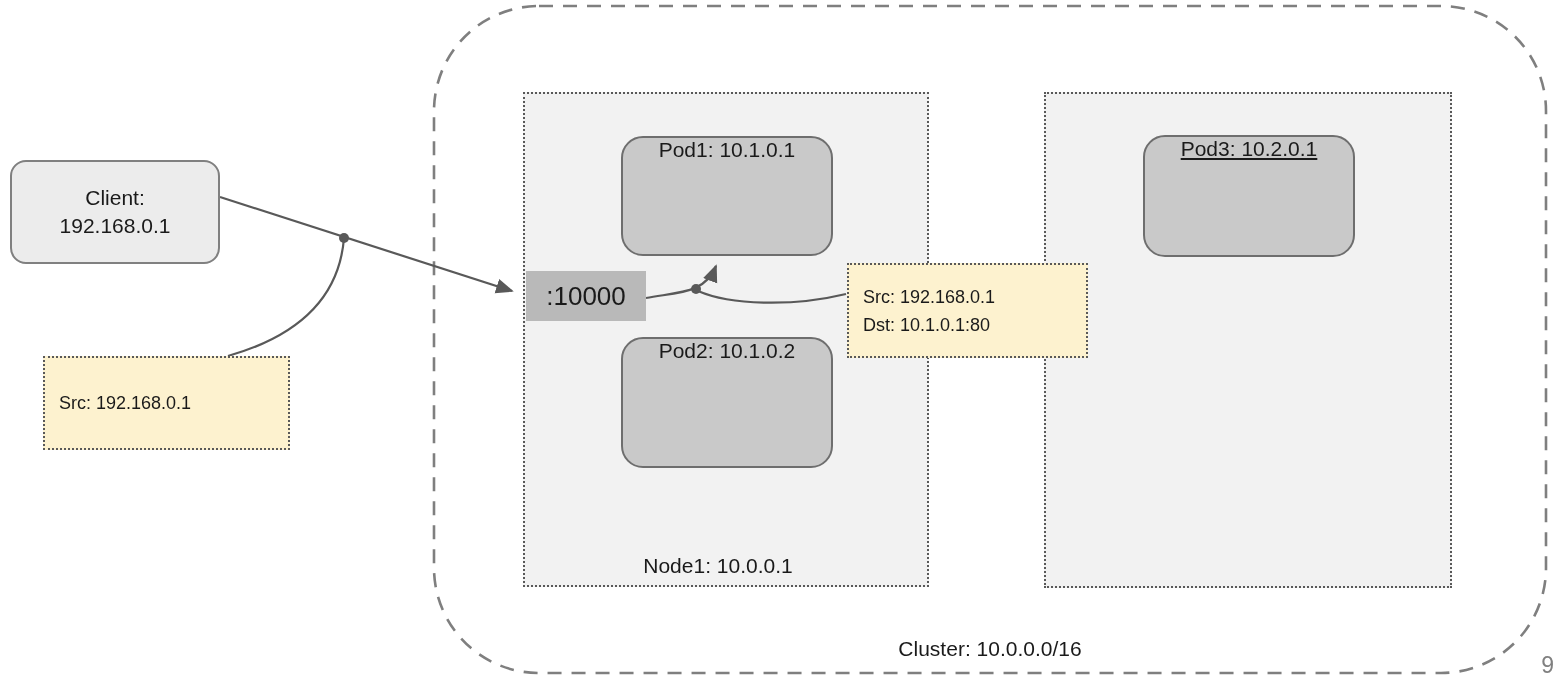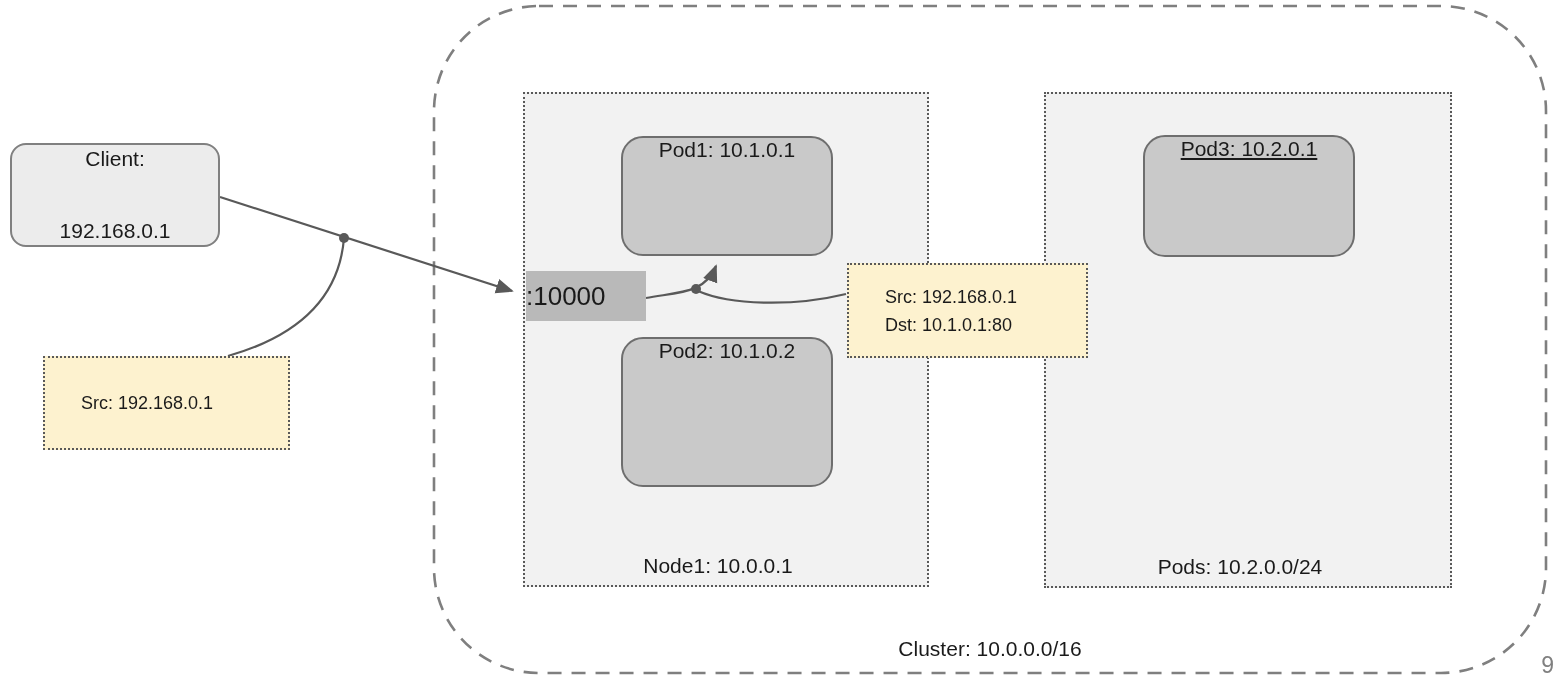--- a/index.html
+++ b/index.html
@@ -32,27 +32,27 @@
   }
   
   .client-box{
     background:var(--client-fill);border:2px solid var(--client-border);
     border-radius:16px;display:flex;flex-direction:column;align-items:center;
     justify-content:center;font-size:21px;line-height:28px;
   }
   
   .port-badge{
     background:var(--port-fill);display:flex;align-items:center;
-    font-size:26px;
+    justify-content:center;font-size:26px;
   }
   
   .packet-note{
     background:var(--note-fill);border:2px dotted var(--note-border);
     display:flex;flex-direction:column;justify-content:center;
-    padding-left:36px;font-size:18px;line-height:28px;
+    padding-left:14px;font-size:18px;line-height:28px;
   }
   .page-number{
     font-size:23px;color:var(--page-number-color);
   }
   .cluster-label{
     position:absolute;text-align:center;font-size:21px;
   }
   svg.overlay{position:absolute;left:0;top:0;z-index:2;pointer-events:none;}
   .z1{z-index:1;} .z3{position:absolute;z-index:3;}
 </style>
@@ -62,21 +62,20 @@
 <div class="slide">
 
   <div class="abs node-box z1" style="left:523px;top:92px;width:406px;height:495px;">
     <div class="node-label">
       <div>Node1: 10.0.0.1</div>
     </div>
   </div>
 
   <div class="abs node-box z1" style="left:1044px;top:92px;width:408px;height:496px;">
     <div class="node-label">
-      <div>Pods: 10.2.0.0/24</div>
     </div>
   </div>
 
   <svg class="overlay" width="1557" height="686" viewBox="0 0 1557 686">
     <defs>
       <marker id="arrow" viewBox="0 0 10 10" refX="8.5" refY="5" markerWidth="8.5" markerHeight="8.5" orient="auto-start-reverse">
         <path d="M 0 1 L 9.5 5 L 0 9 z" style="fill:var(--connector);"></path>
       </marker>
     </defs>
 
@@ -88,30 +87,30 @@
 
     <path d="M 344 238 Q 337 325 228 356" style="fill:none;stroke:var(--connector);stroke-width:2.2;"></path>
 
     <path d="M 646 298 C 678 292 705 294 716 266" style="fill:none;stroke:var(--connector);stroke-width:2.2;" marker-end="url(#arrow)"></path>
 
     <circle cx="696" cy="289" r="5" style="fill:var(--connector);"></circle>
 
     <path d="M 698 291 C 730 305 792 307 846 294" style="fill:none;stroke:var(--connector);stroke-width:2.2;"></path>
   </svg>
 
-  <div class="client-box z3" style="left:10px;top:143px;width:210px;height:104px;justify-content:space-between;">
+  <div class="client-box z3" style="left:10px;top:160px;width:210px;height:104px;">
     <div>Client:</div>
     <div>192.168.0.1</div>
   </div>
 
   <div class="pod-box z3" style="left:621px;top:136px;width:212px;height:120px;">
     <span>Pod1: 10.1.0.1</span>
   </div>
 
-  <div class="pod-box z3" style="left:621px;top:337px;width:212px;height:150px;">
+  <div class="pod-box z3" style="left:621px;top:337px;width:212px;height:131px;">
     <span>Pod2: 10.1.0.2</span>
   </div>
 
   <div class="pod-box z3" style="left:1143px;top:135px;width:212px;height:122px;text-decoration:underline;">
     <span>Pod3: 10.2.0.1</span>
   </div>
 
   <div class="port-badge z3" style="left:526px;top:271px;width:120px;height:50px;">
     <span>:10000</span>
   </div>

